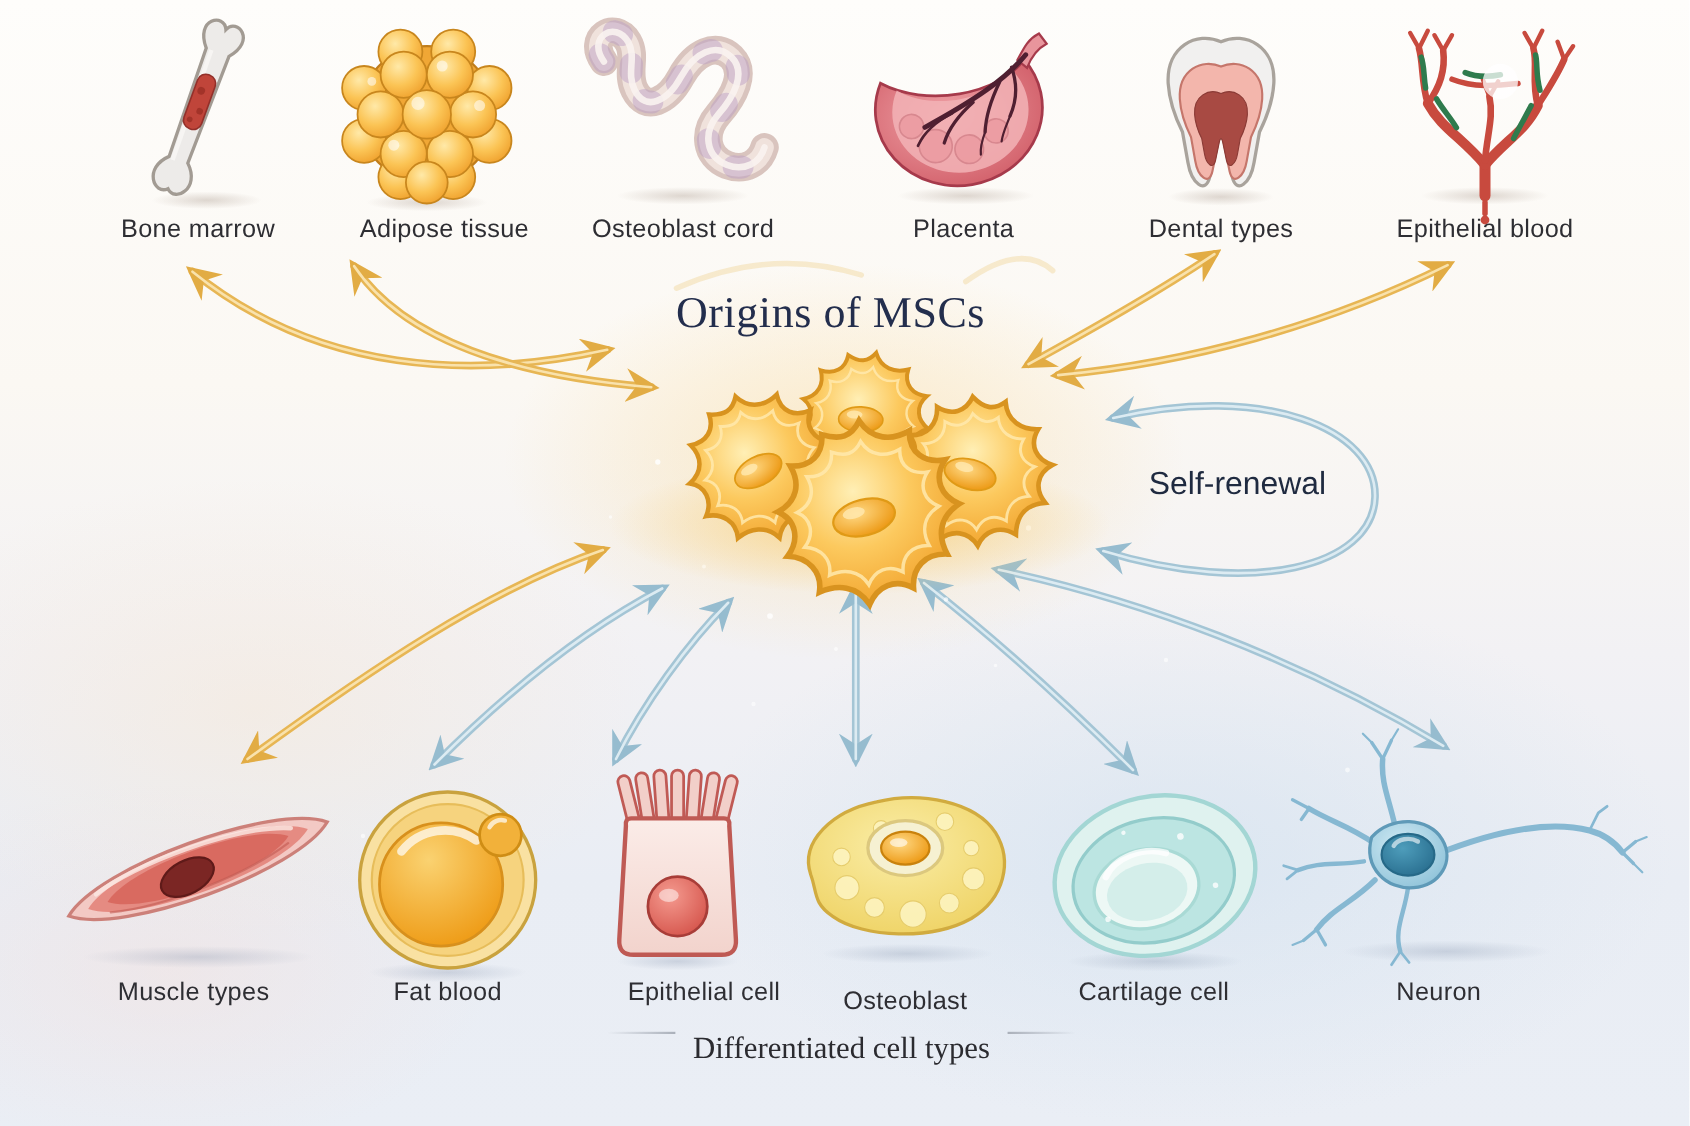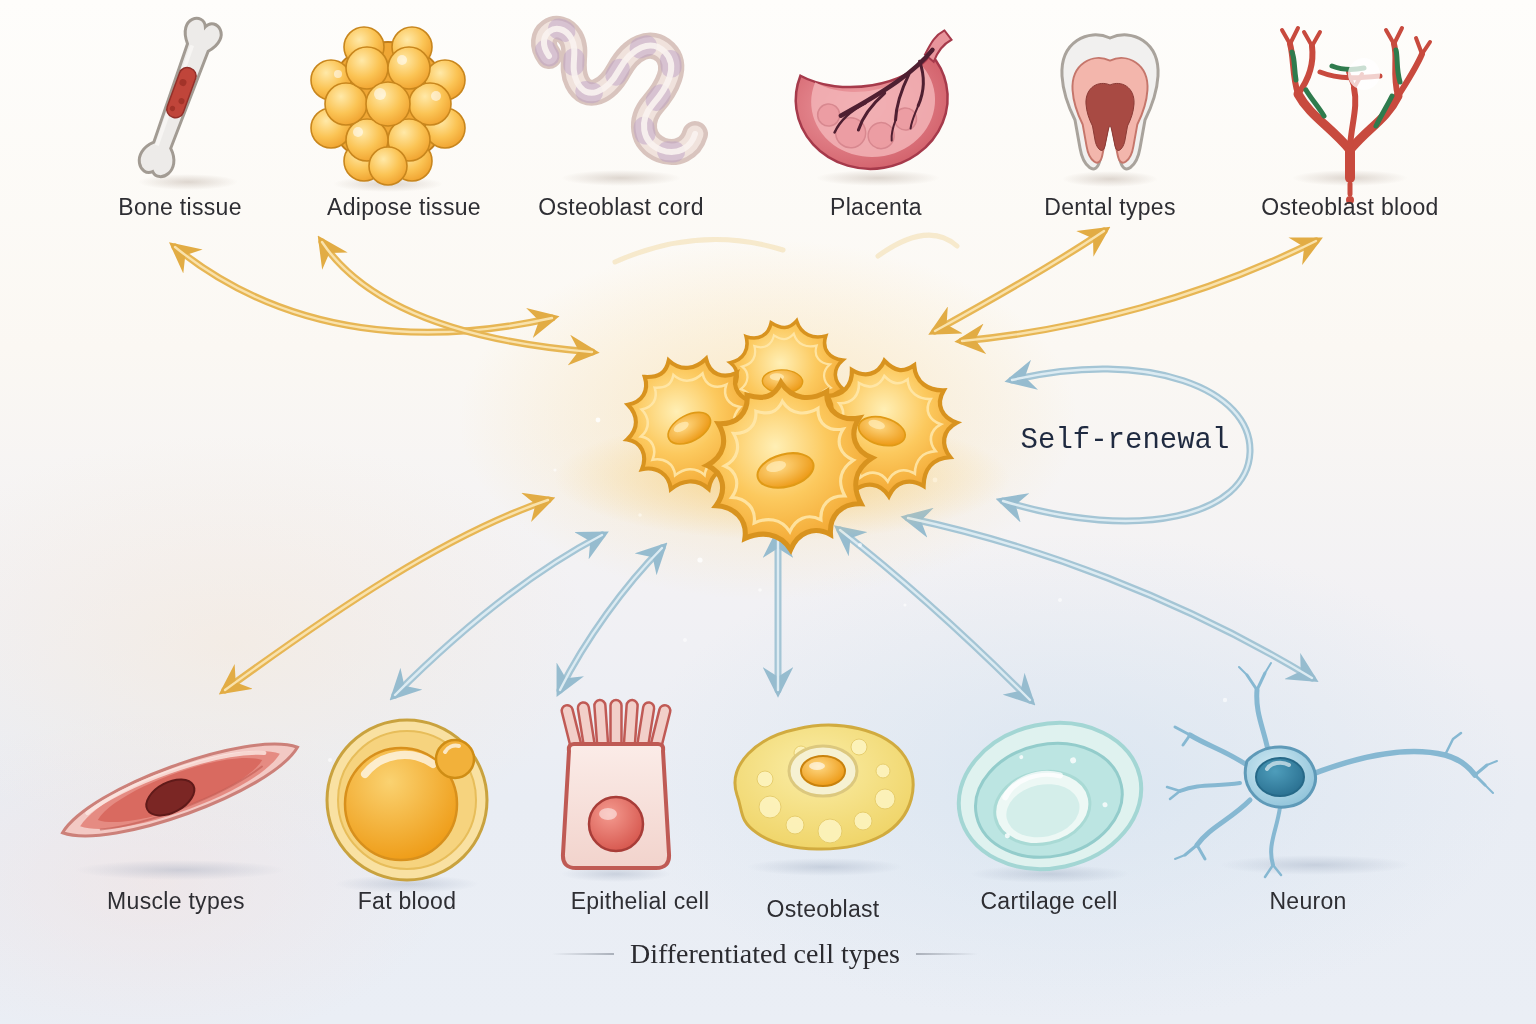--- a/index.html
+++ b/index.html
@@ -12,22 +12,22 @@
       radial-gradient(620px 340px at 70% 76%, rgba(201,221,238,.45), rgba(201,221,238,0) 72%),
       radial-gradient(420px 240px at 10% 86%, rgba(244,223,219,.45), rgba(244,223,219,0) 70%),
       linear-gradient(180deg,#fefdfb 0%,#fbf8f3 34%,#f2f1f4 58%,#e9edf4 78%,#eaeef5 100%);}
   svg.icon{position:absolute;overflow:visible}
   .arrows{position:absolute;left:0;top:0}
   .lbl{position:absolute;transform:translateX(-50%);white-space:nowrap;
        font-size:23px;color:#2e2e33;letter-spacing:.3px}
   .title{position:absolute;transform:translateX(-50%);white-space:nowrap;
        font-family:"Liberation Serif",serif;font-size:40px;color:#232e4d;letter-spacing:.5px}
   .selfr{position:absolute;transform:translateX(-50%);white-space:nowrap;
-       font-family:Liberation Mono, monospace;font-size:29px;color:#1f2a40}
-  .cap{position:absolute;transform:translateX(-50%);display:flex;align-items:center;gap:16px;
+       font-family:Liberation Sans, sans-serif;font-size:29px;color:#1f2a40}
+  .cap{position:absolute;transform:translateX(-50%);display:flex;align-items:flex-start;gap:16px;
        font-family:"Liberation Serif",serif;font-size:28px;color:#2b2b30;white-space:nowrap}
   .cap .dash{width:62px;height:2px}
   .cap .dash.l{background:linear-gradient(90deg,rgba(170,175,185,0),#aab0ba)}
   .cap .dash.r{background:linear-gradient(90deg,#aab0ba,rgba(170,175,185,0))}
   .ag{fill:none;stroke:#e7b654;stroke-width:7;stroke-linecap:round}
   .agh{fill:none;stroke:#f9e2ac;stroke-width:2.4;stroke-linecap:round}
   .ab{fill:none;stroke:#a4c5d5;stroke-width:7;stroke-linecap:round}
   .abh{fill:none;stroke:#dcebf2;stroke-width:2.4;stroke-linecap:round}
   .af{fill:none;stroke:#f2d9a4;stroke-width:5;stroke-linecap:round;opacity:.5}
 </style>
@@ -378,28 +378,29 @@
       <path d="M 20,2 C 70,-18 120,-30 160,-20 C 175,-16 184,-8 190,0" stroke-width="5.5"></path>
       <path d="M 190,0 L 202,-10 M 190,0 L 200,10" stroke-width="3"></path>
       <path d="M 202,-10 L 212,-14 M 200,10 L 208,18" stroke-width="2"></path>
       <path d="M 160,-20 L 168,-36 M 168,-36 L 176,-42" stroke-width="2.5"></path>
       <path d="M -38,-14 C -20,-34 14,-32 26,-12 C 38,8 24,30 0,32 C -24,34 -46,14 -38,-14 Z" fill="url(#gNeu)" stroke="#5f9ab8" stroke-width="3"></path>
       <ellipse cx="-5" cy="2" rx="24" ry="19" fill="url(#gNucB)" stroke="#266988" stroke-width="2"></ellipse>
       <path d="M -18,-6 A 14 10 0 0 1 4,-10" stroke="rgba(255,255,255,.6)" stroke-width="4"></path>
     </g>
   </svg>
 
+  <div class="title" style="left:755px;top:260px">Origins of MSCs</div>
   <div class="selfr" style="left:1125px;top:424px">Self-renewal</div>
 
-  <div class="lbl" style="left:180px;top:194px">Bone tissue</div>
+  <div class="lbl" style="left:180px;top:194px">Bone marrow</div>
   <div class="lbl" style="left:404px;top:194px">Adipose tissue</div>
   <div class="lbl" style="left:621px;top:194px">Osteoblast cord</div>
   <div class="lbl" style="left:876px;top:194px">Placenta</div>
   <div class="lbl" style="left:1110px;top:194px">Dental types</div>
-  <div class="lbl" style="left:1350px;top:194px">Osteoblast blood</div>
+  <div class="lbl" style="left:1350px;top:194px">Epithelial blood</div>
 
   <div class="lbl" style="left:176px;top:888px">Muscle types</div>
   <div class="lbl" style="left:407px;top:888px">Fat blood</div>
   <div class="lbl" style="left:640px;top:888px">Epithelial cell</div>
   <div class="lbl" style="left:823px;top:896px">Osteoblast</div>
   <div class="lbl" style="left:1049px;top:888px">Cartilage cell</div>
   <div class="lbl" style="left:1308px;top:888px">Neuron</div>
 
   <div class="cap" style="left:765px;top:938px">
     <span class="dash l"></span>

